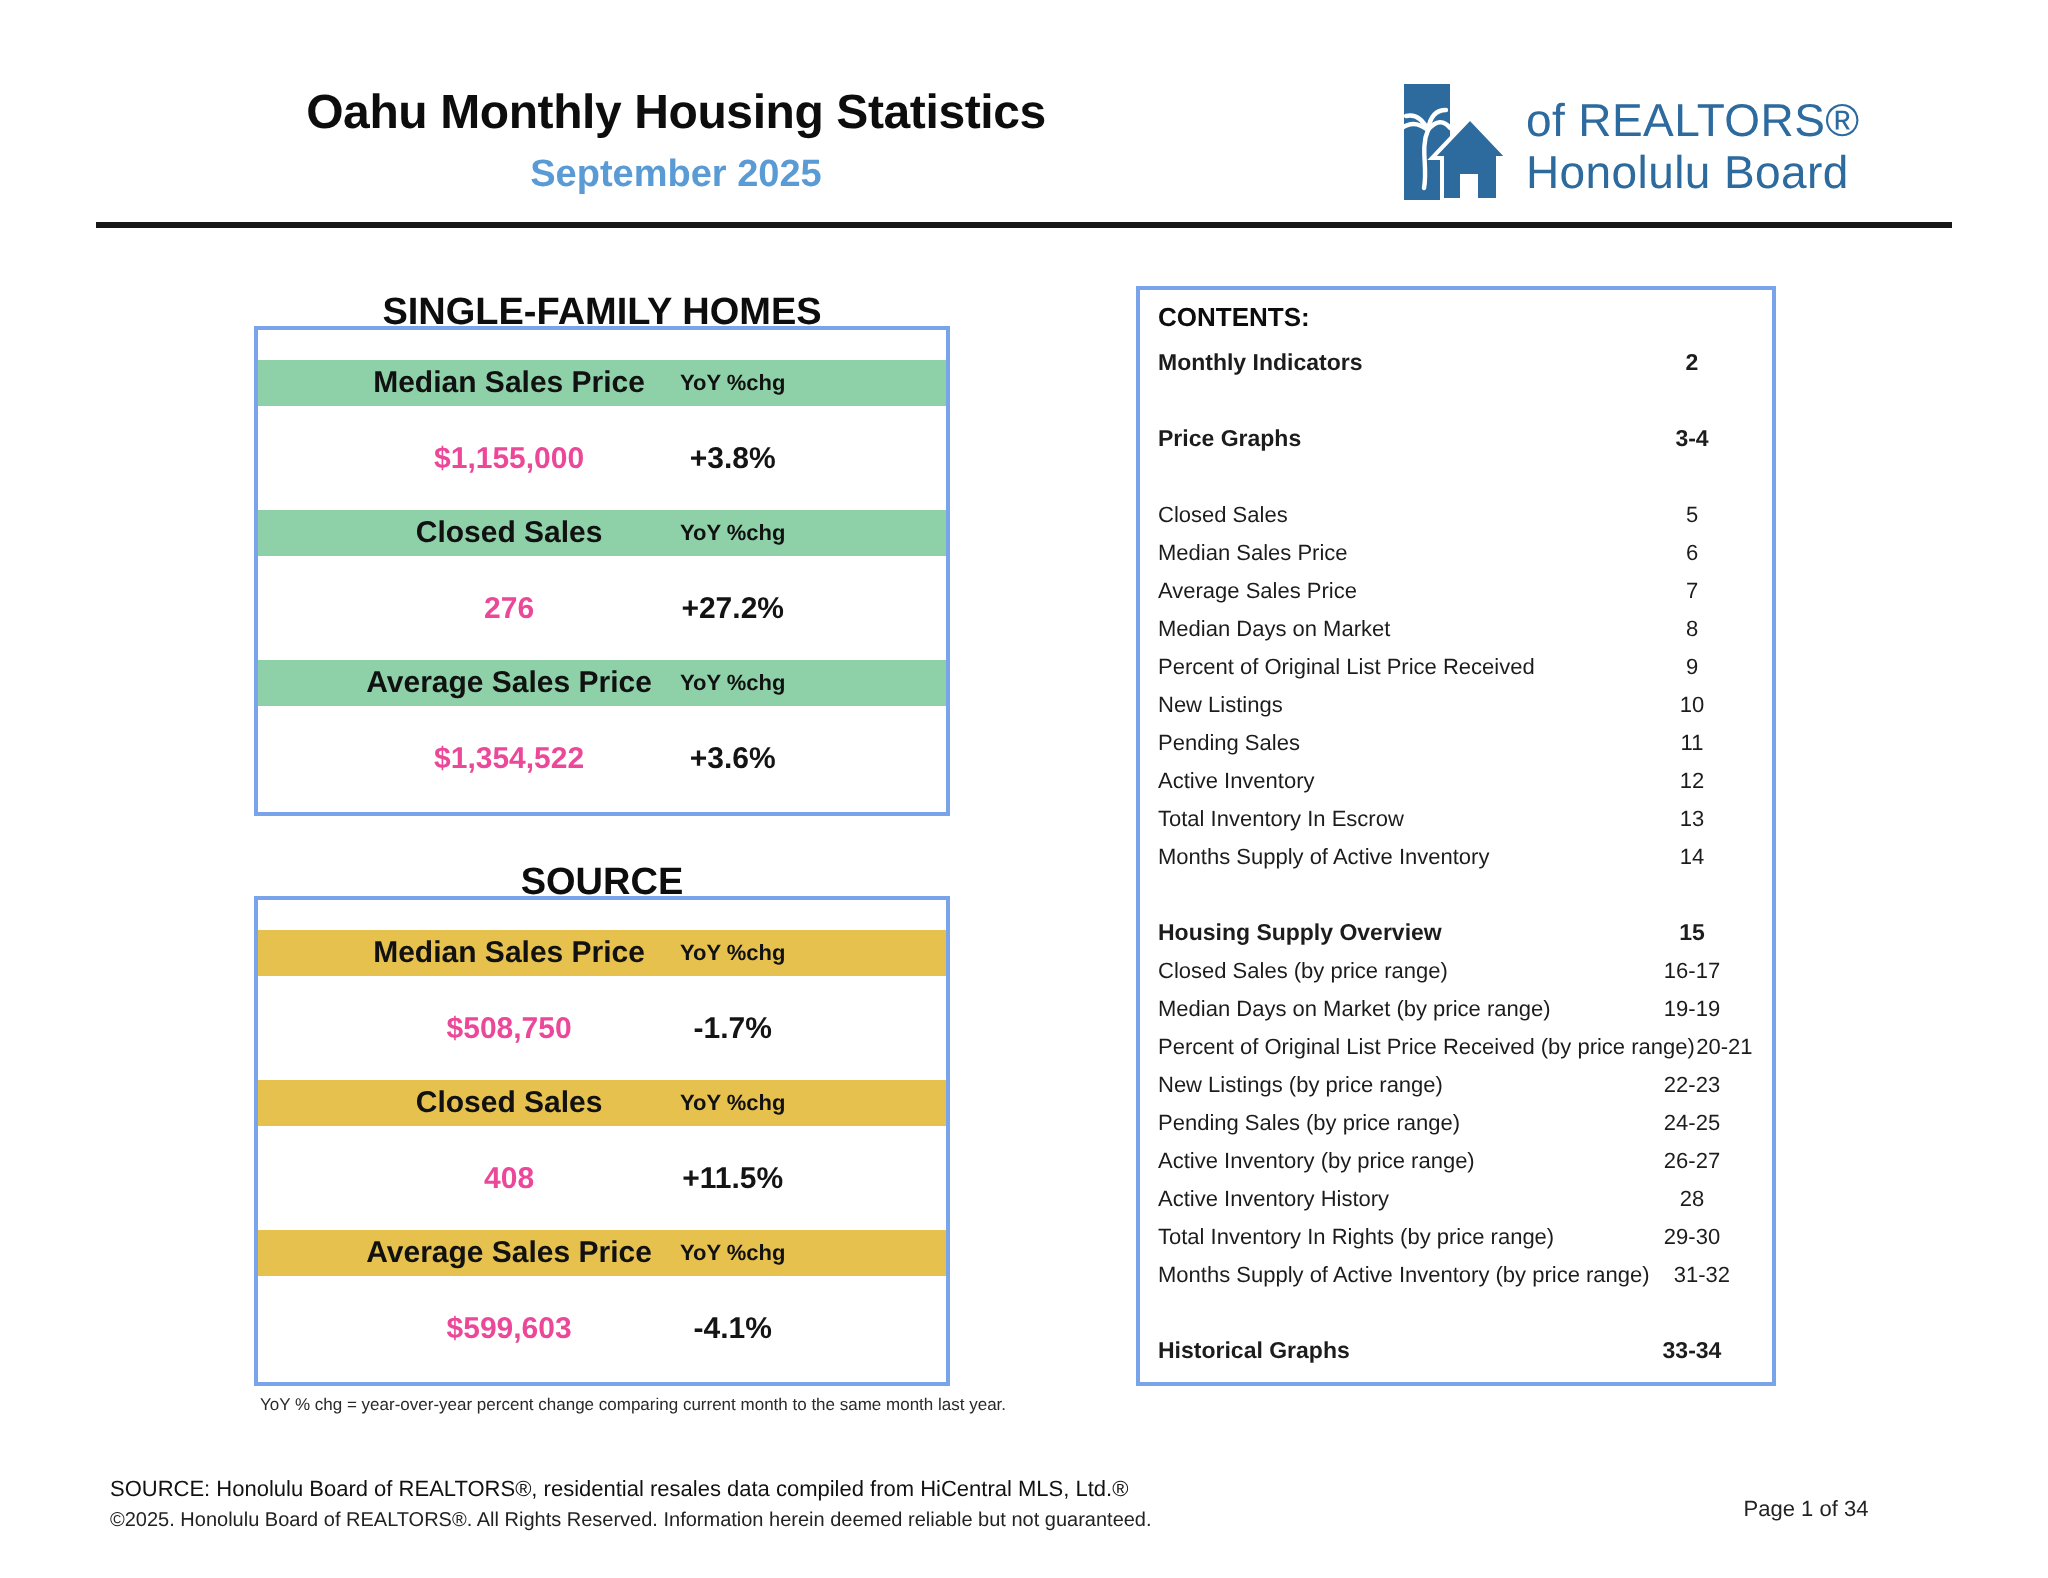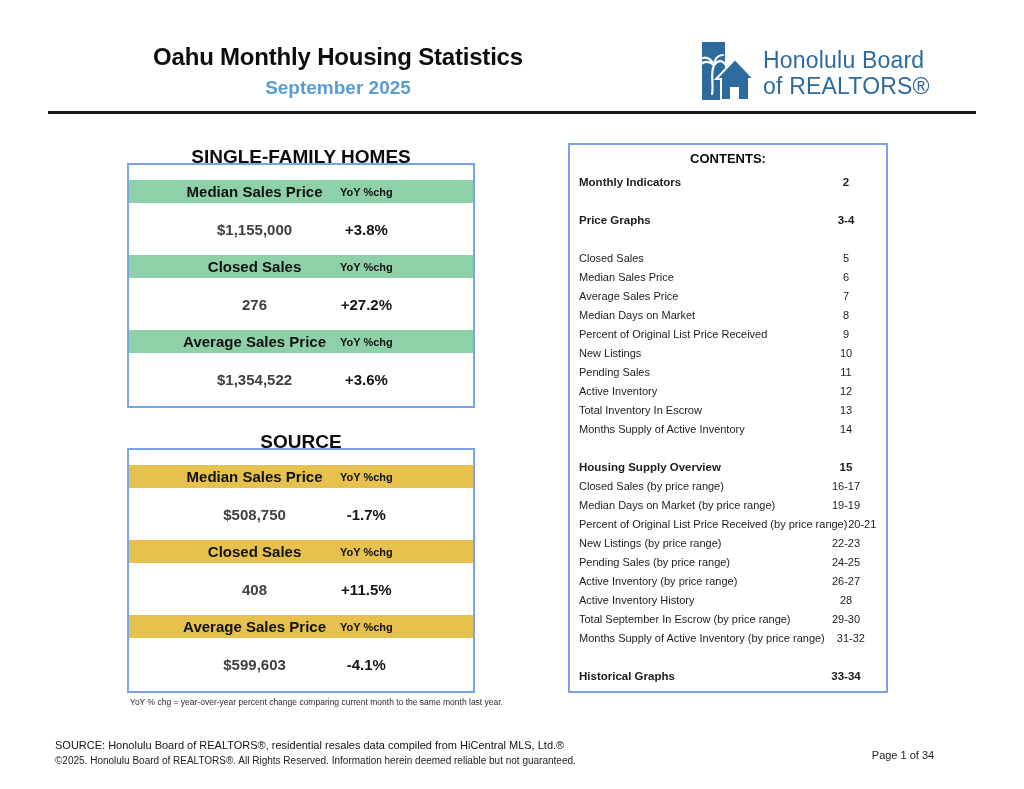--- a/index.html
+++ b/index.html
@@ -39,33 +39,33 @@
   .stat-table.condo { top: 448px; }
 
   .stat-section { width: 100%; }
   .band, .valrow { display: grid; grid-template-columns: 46% 27% 19% 8%; width: 100%; }
   .band { height: 23px; align-items: center; }
   .stat-table.sfh   .band { background: var(--sfh_band); }
   .stat-table.condo .band { background: var(--condo_band); }
   .band-label { grid-column: 1 / 3; grid-row: 1; text-align: center; font-size: 15px; font-weight: 700; color: #111; }
   .band-chg   { grid-column: 2 / 4; grid-row: 1; text-align: center; font-size: 11px; font-weight: 700; color: #111; }
   .valrow { height: 52px; align-items: center; }
-  .val-main { grid-column: 1 / 3; grid-row: 1; text-align: center; font-size: 15px; font-weight: 700; color: #404040; }
+  .val-main { grid-column: 1 / 3; grid-row: 1; text-align: center; font-size: 15px; font-weight: 700; color: #ec4899; }
   .val-chg  { grid-column: 2 / 4; grid-row: 1; text-align: center; font-size: 15px; font-weight: 700; color: #141414; }
 
   .footnote { position: absolute; left: 130px; top: 697px; width: 420px; font-size: 8.5px; color: #2a2a2a; }
 
   
   .contents-box {
     position: absolute; left: 568px; top: 143px; width: 320px; height: 550px;
     border: 2px solid var(--table_border);
     background: #fff;
     padding: 6px 9px 0 9px;
   }
-  .contents-heading { text-align: center; font-size: 13px; font-weight: 700; color: #0d0d0d; line-height: 16px; margin-bottom: 2px; }
+  .contents-heading { text-align: left; font-size: 13px; font-weight: 700; color: #0d0d0d; line-height: 16px; margin-bottom: 2px; }
   .toc-row { display: flex; align-items: flex-end; height: 19px; }
   .toc-row.gap-before { margin-top: 19px; }
   .toc-label { flex: 1; font-size: 11px; color: #1c1c1c; white-space: nowrap; }
   .toc-page  { width: 62px; text-align: center; font-size: 11px; color: #1c1c1c; }
   .toc-row.bold .toc-label, .toc-row.bold .toc-page { font-weight: 700; font-size: 11.5px; }
 
   
   .footer-source { position: absolute; left: 55px; top: 739px; font-size: 11px; font-weight: 400; color: #111; }
   .footer-copy   { position: absolute; left: 55px; top: 755px; font-size: 10px; color: #222; }
   .footer-page   { position: absolute; left: 830px; top: 749px; width: 146px; text-align: center; font-size: 11px; color: #222; }
@@ -87,22 +87,22 @@
         <path d="M14 52 C16 42 12 32 16 23"></path>
         <path d="M16 23 C11 19 7 19 3 22"></path>
         <path d="M16 23 C13 17 9 15 5 16"></path>
         <path d="M16 23 C17 16 20 13 25 13"></path>
         <path d="M16 23 C20 18 24 18 27 22"></path>
       </g>
       <polygon points="37,17 56,37 51,37 51,58 23,58 23,37 18,37" fill="#2D6A9E" stroke="#ffffff" stroke-width="2"></polygon>
       <rect x="32" y="45" width="9" height="13" fill="#ffffff"></rect>
     </svg>
     <div class="logo-text">
+      <div>of REALTORS®</div>
       <div>Honolulu Board</div>
-      <div>of REALTORS®</div>
     </div>
   </div>
 
   <div class="rule"></div>
 
   <div class="stat-heading sfh">SINGLE-FAMILY HOMES</div>
   <div class="stat-table sfh">
 
       <div class="stat-section">
         <div class="band">
@@ -275,21 +275,21 @@
           <span class="toc-label">Active Inventory (by price range)</span>
           <span class="toc-page">26-27</span>
         </div>
 
         <div class="toc-row">
           <span class="toc-label">Active Inventory History</span>
           <span class="toc-page">28</span>
         </div>
 
         <div class="toc-row">
-          <span class="toc-label">Total September In Escrow (by price range)</span>
+          <span class="toc-label">Total Inventory In Rights (by price range)</span>
           <span class="toc-page">29-30</span>
         </div>
 
         <div class="toc-row">
           <span class="toc-label">Months Supply of Active Inventory (by price range)</span>
           <span class="toc-page">31-32</span>
         </div>
 
         <div class="toc-row bold gap-before">
           <span class="toc-label">Historical Graphs</span>

